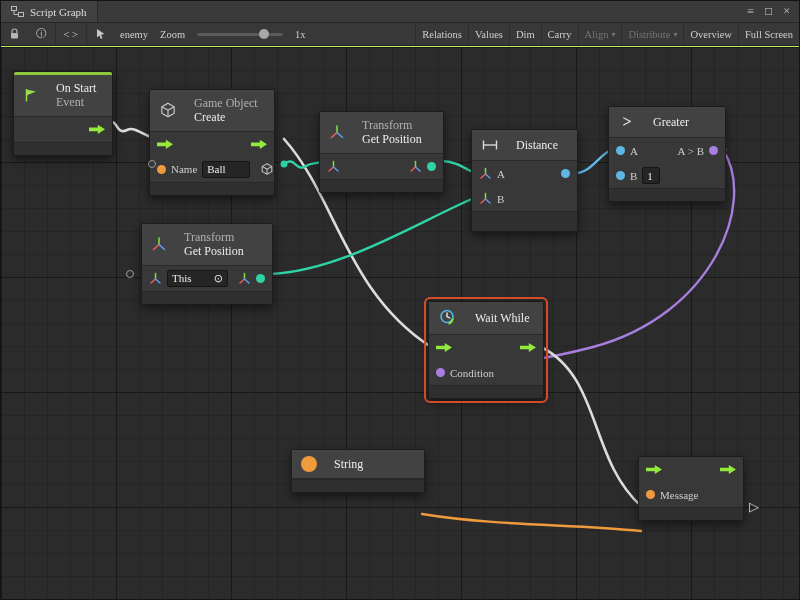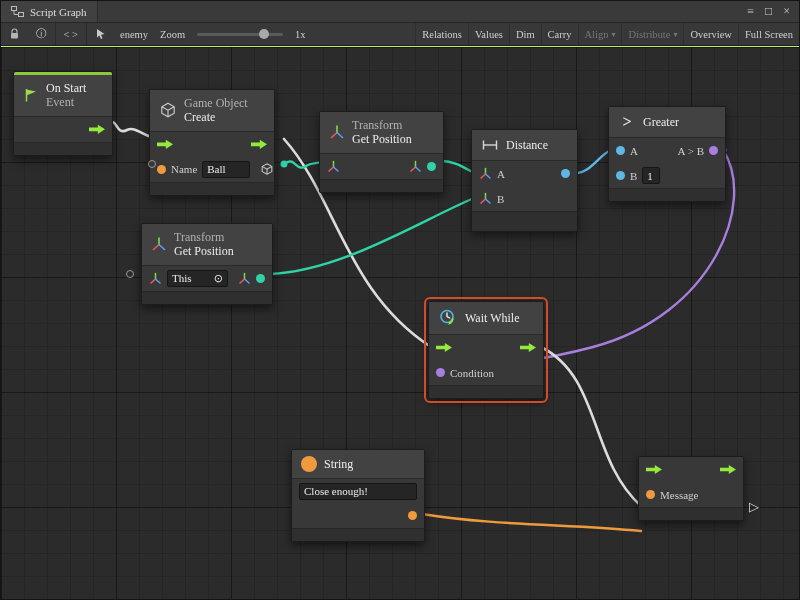--- a/index.html
+++ b/index.html
@@ -28,21 +28,21 @@
       linear-gradient(rgba(0,0,0,0.32) 1px,transparent 1px),
       linear-gradient(90deg,rgba(0,0,0,0.32) 1px,transparent 1px),
       linear-gradient(rgba(0,0,0,0.14) 1px,transparent 1px),
       linear-gradient(90deg,rgba(0,0,0,0.14) 1px,transparent 1px);
     background-size:115px 115px,115px 115px,23px 23px,23px 23px;}
   .wires{position:absolute;top:0;left:0;pointer-events:none;z-index:1;}
   
   .node{position:absolute;z-index:2;background:#3a3a3a;border:1px solid #1c1c1c;border-radius:2px;
     box-shadow:0 4px 10px rgba(0,0,0,.5);}
   .accent{height:3px;background:#8cc83c;border-radius:2px 2px 0 0;}
-  .hdr{display:flex;align-items:center;gap:7px;padding:6px 9px;background:#424242;border-bottom:1px solid #2a2a2a;}
+  .hdr{display:flex;align-items:center;gap:17px;padding:6px 9px;background:#424242;border-bottom:1px solid #2a2a2a;}
   .t-cat{font-size:12px;color:#b2b2b2;line-height:1.2;}
   .t-main{font-size:12px;color:#ededed;line-height:1.2;}
   .rows{background:#383838;}
   .row{display:flex;align-items:center;gap:5px;padding:0 7px;height:25px;font-size:11px;color:#cfcfcf;}
   .spacer{flex:1;}
   .ftr{height:13px;background:#2f2f2f;border-top:1px solid #272727;border-radius:0 0 2px 2px;}
   .arrow{width:16px;height:11px;background:#93e93c;flex:none;
     clip-path:polygon(0 33%,55% 33%,55% 8%,100% 50%,55% 92%,55% 67%,0 67%);}
   .dot{width:9px;height:9px;border-radius:50%;flex:none;}
   .dot.orange{background:#f09a3e}.dot.blue{background:#5fb7e5}.dot.purple{background:#a87fe0}.dot.teal{background:#2fd3a5}
@@ -355,29 +355,20 @@
         </div>
       </div>
       <div class="ftr"></div>
     </div>
 
     <div class="node" style="left:290px;top:402px;width:134px;">
       <div class="hdr">
         <span class="string-icon"></span>
         <div class="t-main">String</div>
       </div>
-      <div class="rows">
-        <div class="row" style="height:24px;">
-          <input class="inbox" style="width: 100%;" value="Close enough!">
-        </div>
-        <div class="row">
-          <span class="spacer"></span>
-          <span class="dot orange"></span>
-        </div>
-      </div>
       <div class="ftr"></div>
     </div>
 
     <div class="node" style="left:637px;top:409px;width:106px;">
       <div class="rows">
         <div class="row">
           <span class="arrow"></span>
           <span class="spacer"></span>
           <span class="arrow"></span>
         </div>

